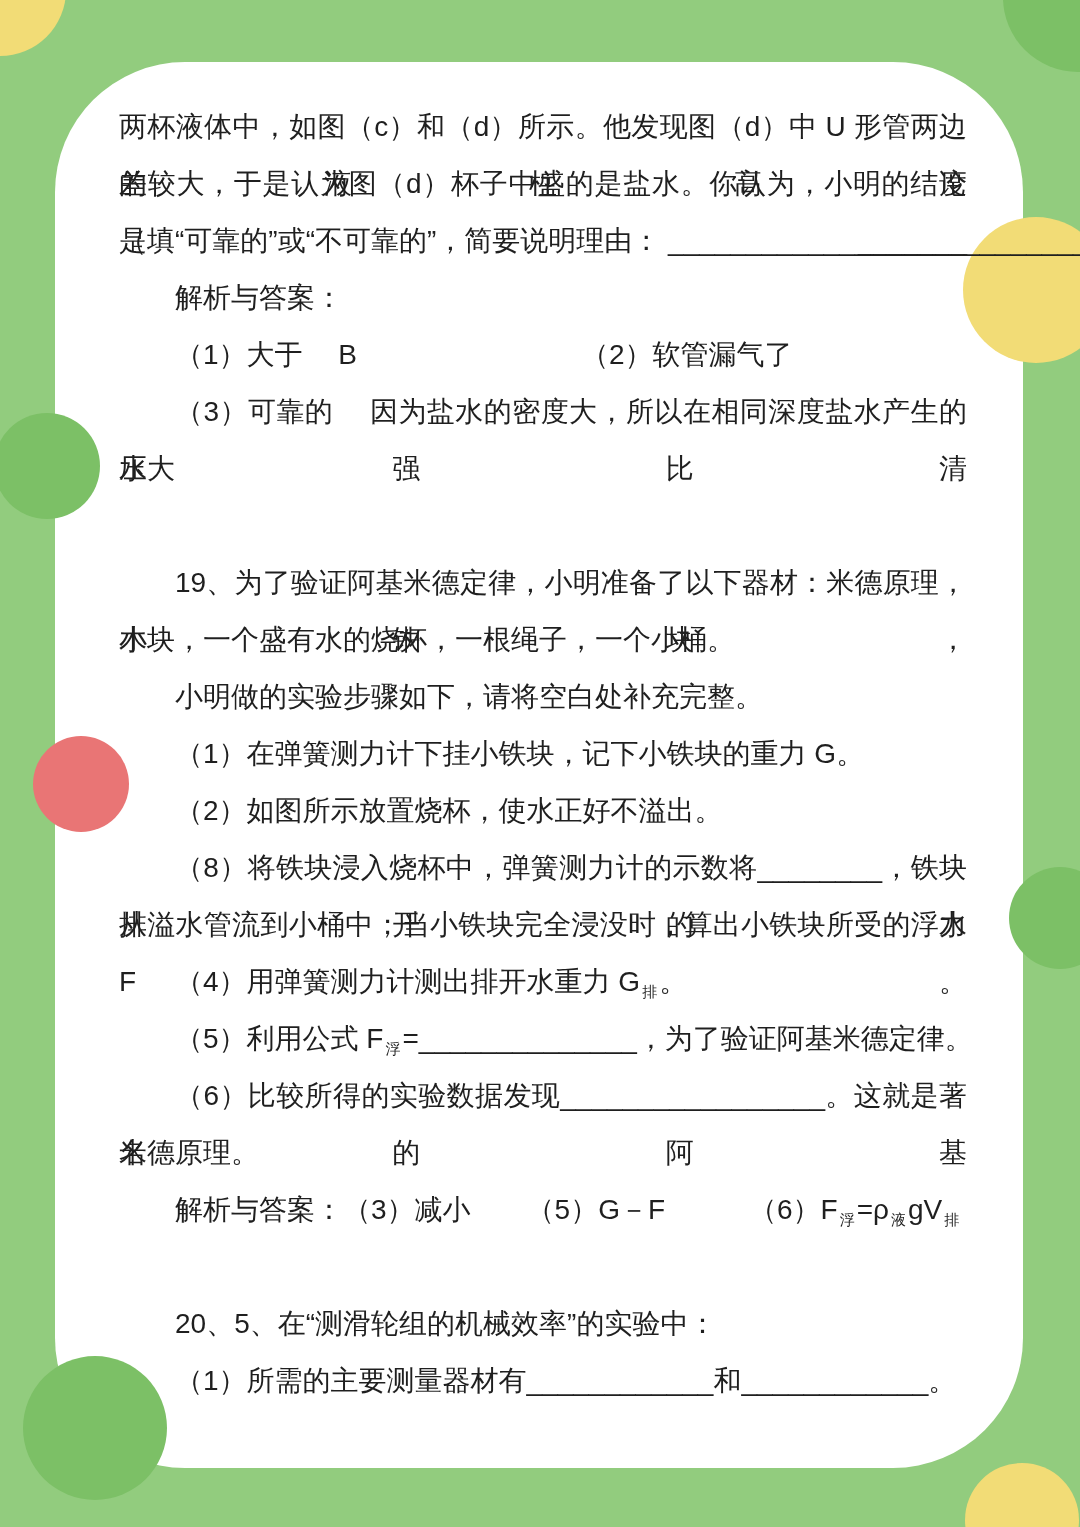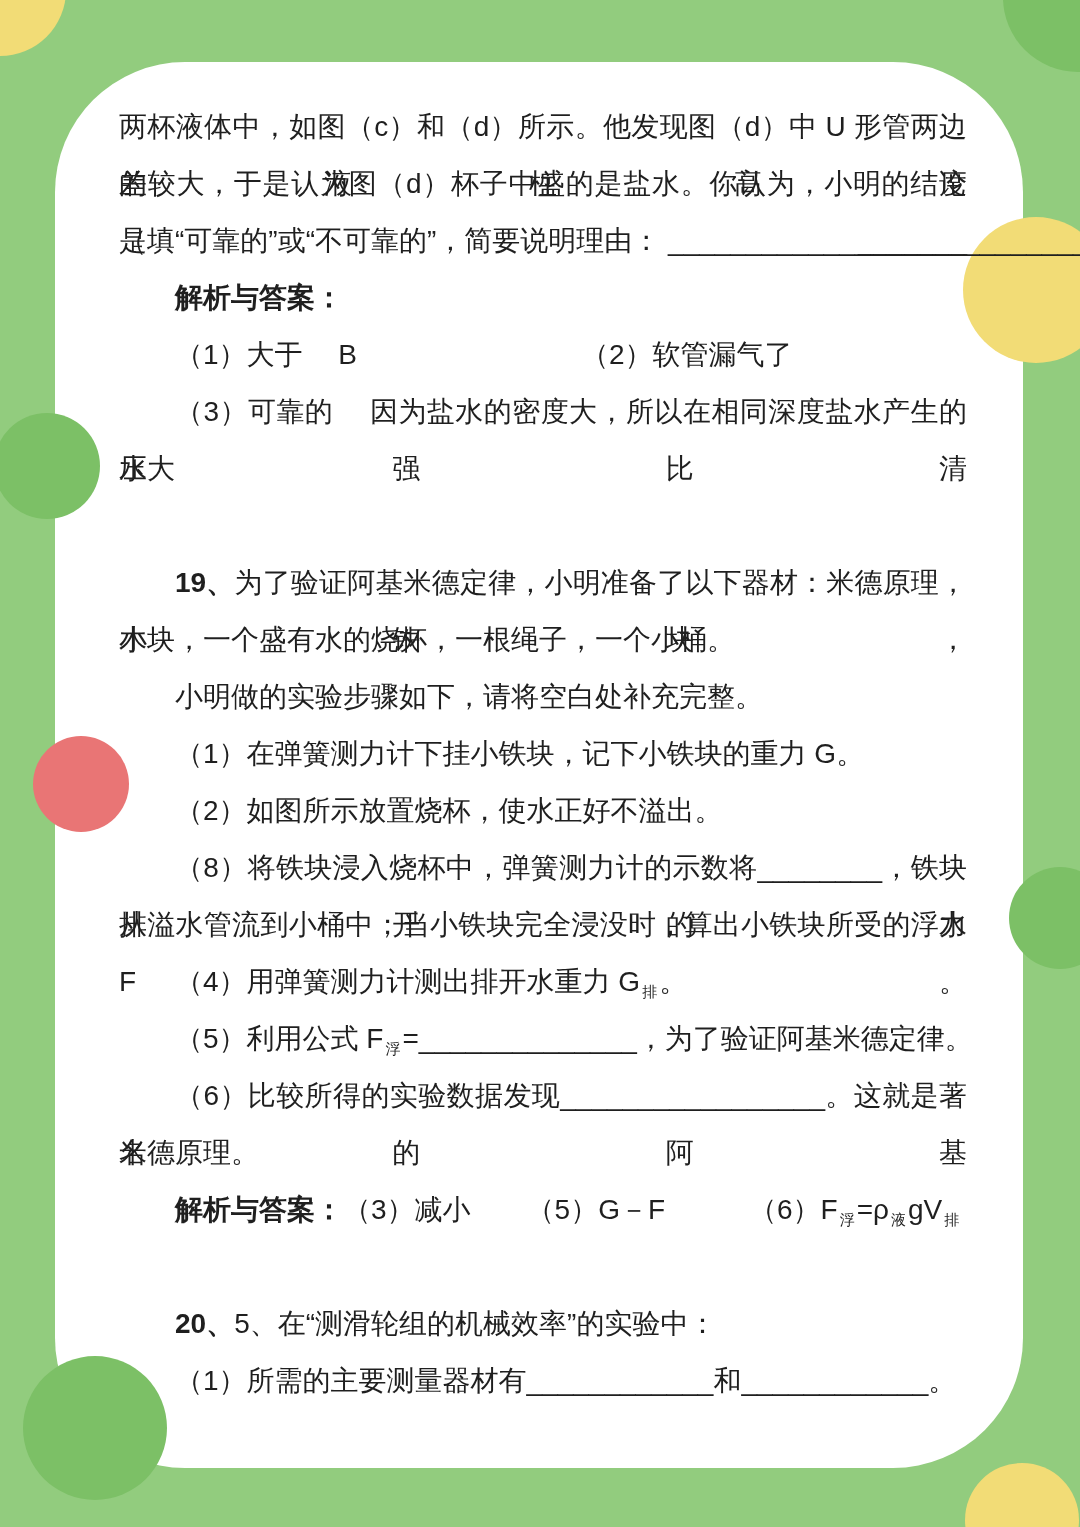--- a/index.html
+++ b/index.html
@@ -30,21 +30,21 @@
   .doc {
     position: absolute;
     left: 64px; right: 56px; top: 36px;
     color: var(--text);
     font-size: 28px;
   }
   .line { height: 57px; line-height: 57px; white-space: nowrap; }
   .line.justify { white-space: normal; text-align: justify; text-align-last: justify; }
   .line.indent { text-indent: 56px; }
   .line.blank { height: 57px; }
-  .bold { font-weight: 700; }
+  .bold { font-weight: 400; }
   .sub {
     font-size: 15px;
     vertical-align: -6px;
     margin: 0 2px;
   }
   .circle { position: absolute; border-radius: 50%; }
   .c-yellow { background: var(--circle-yellow); }
   .c-green  { background: var(--circle-green); }
   .c-red    { background: var(--circle-red); }
   .circle.tl  { left: -66px;  top: -76px;   width: 132px; height: 132px; }

